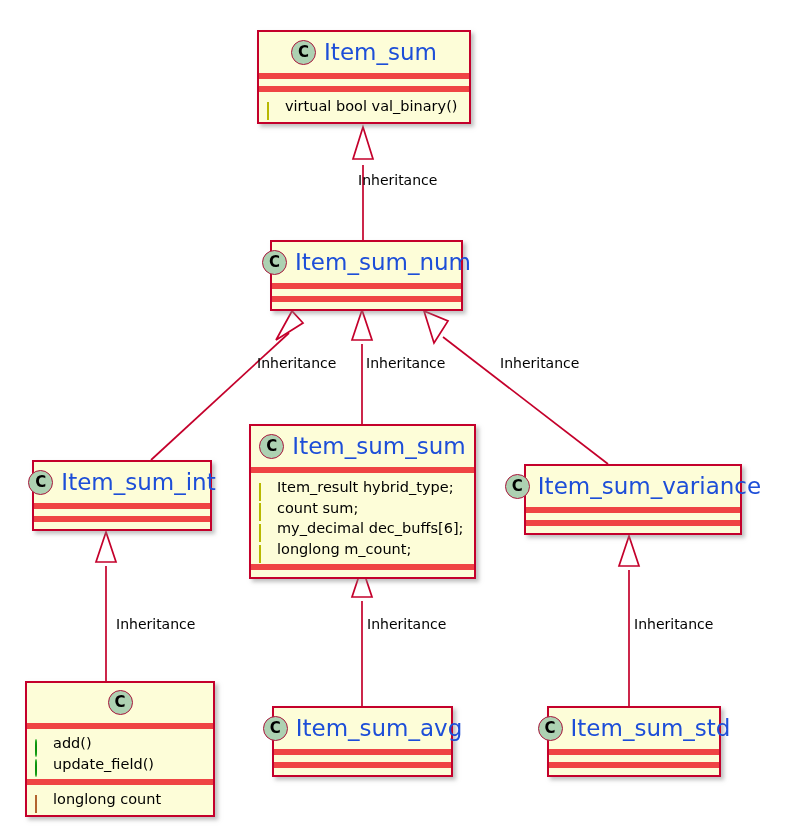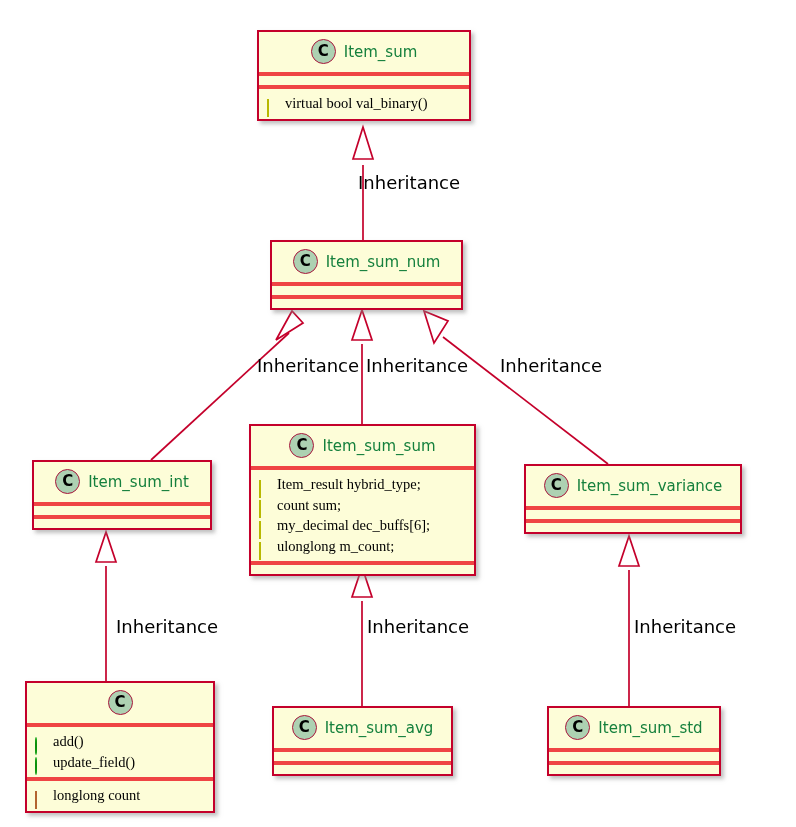--- a/index.html
+++ b/index.html
@@ -50,31 +50,30 @@
     align-items: center;
     justify-content: center;
     font-size: 15px;
     font-weight: bold;
     color: #000000;
     line-height: 1;
     flex: 0 0 auto;
     box-sizing: border-box;
   }
   .class-title {
-    font-size: 15px;
-    color: #15803d;
+    font-size: 23px;
+    color: #1d4ed8;
     white-space: nowrap;
     text-align: center;
   }
   .compartment {
-    border-top: 4px solid #ef4444;
+    border-top: 6px solid #ef4444;
     padding: 4px 6px 5px 8px;
     min-height: 11px;
     box-sizing: border-box;
-    font-family: Liberation Serif, serif;
   }
   .compartment.empty {
     padding: 0;
     height: 13px;
     min-height: 13px;
   }
   .member {
     display: flex;
     align-items: center;
     gap: 7px;
@@ -108,21 +107,21 @@
   .vis-public {
     width: 9px;
     height: 9px;
     border-radius: 50%;
     background: #16C916;
     border: 1px solid #0C8F0C;
     box-sizing: border-box;
   }
   .edge-label {
     position: absolute;
-    font-size: 18px;
+    font-size: 14px;
     color: #000000;
     white-space: nowrap;
     z-index: 6;
     background: transparent;
   }
   .edge-line {
     stroke: #C4002B;
     stroke-width: 1.7;
     fill: none;
   }
@@ -221,21 +220,21 @@
       <div class="member">
         <span class="vis-icon"><span class="vis-protected"></span></span>
         <span>count sum;</span>
       </div>
       <div class="member">
         <span class="vis-icon"><span class="vis-protected"></span></span>
         <span>my_decimal dec_buffs[6];</span>
       </div>
       <div class="member">
         <span class="vis-icon"><span class="vis-protected"></span></span>
-        <span>ulonglong m_count;</span>
+        <span>longlong m_count;</span>
       </div>
     </div>
     <div class="compartment empty"></div>
   </div>
 
   <div class="uml-class" style="left:524px; top:464px; width:218px;">
     <div class="uml-header">
       <span class="class-badge">C</span>
       <span class="class-title">Item_sum_variance</span>
     </div>

